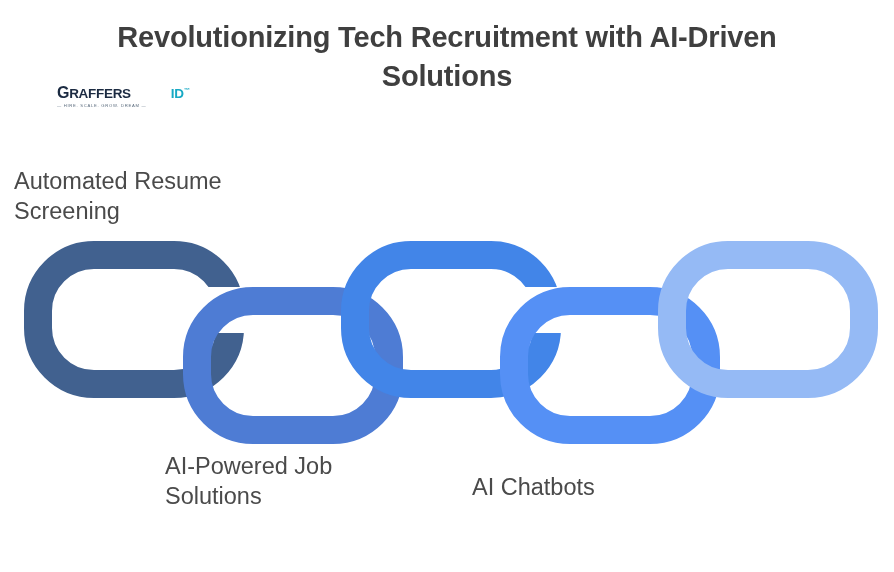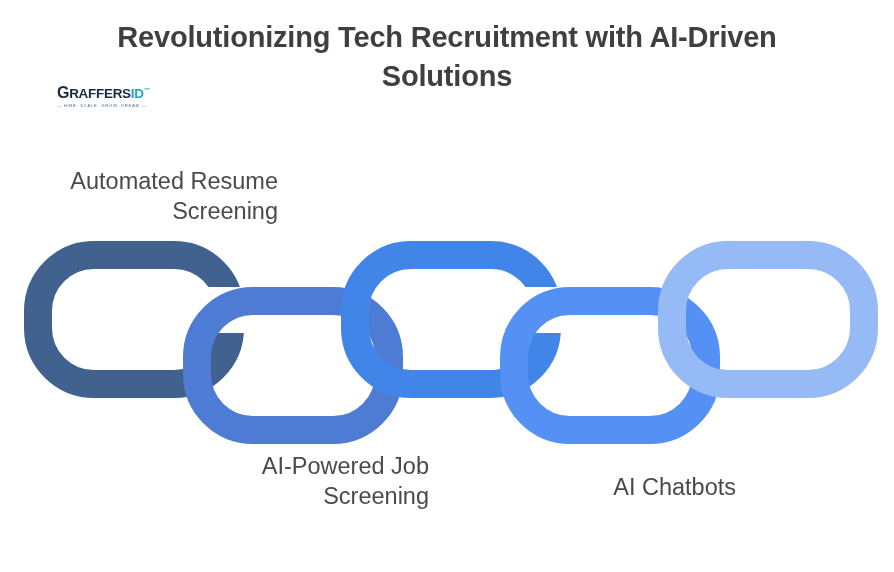--- a/index.html
+++ b/index.html
@@ -48,21 +48,21 @@
   .logo-word {
     font-size: 13.5px;
     font-weight: bold;
     letter-spacing: -0.3px;
     line-height: 15px;
     white-space: nowrap;
     color: #1b2a41;
     font-family: "Liberation Sans", sans-serif;
   }
   .logo-word .g-cap { font-size: 16px; }
-  .logo-word .id { color: #17a9c4; }
+  .logo-word .id { color: #17a9c4; padding-left: 40px; }
   .logo-word .tm {
     font-size: 6px;
     vertical-align: super;
     color: #17a9c4;
   }
   .logo-tag {
     margin-top: 2px;
     font-size: 4.2px;
     letter-spacing: 0.7px;
     color: #5a6b7d;
@@ -76,21 +76,21 @@
     left: 0;
     top: 0;
     width: 894px;
     height: 572px;
     pointer-events: none;
   }
 
   
   .label {
     position: absolute;
-    text-align: right;
+    text-align: left;
     font-size: 23.5px;
     line-height: 1.29;
     color: #4a4a4a;
     font-family: "Liberation Sans", sans-serif;
   }
   .label-1 { left: 14px;  top: 166px; width: 264px; }
   .label-2 { left: 165px; top: 451px; width: 264px; }
   .label-3 { left: 318px; top: 166px; width: 264px; }
   .label-4 { left: 472px; top: 451px; width: 264px; margin-top: 21px; }
   .label-5 { left: 618px; top: 196px; width: 268px; }
@@ -134,16 +134,16 @@
     <g>
       <rect class="lk" mask="url(#m-link1)" x="38" y="255" width="192" height="129" rx="56" ry="56" fill="none" stroke="#41618f" stroke-width="28"></rect>
       <rect class="lk" mask="url(#m-link2)" x="197" y="301" width="192" height="129" rx="56" ry="56" fill="none" stroke="#4e7cd4" stroke-width="28"></rect>
       <rect class="lk" mask="url(#m-link3)" x="355" y="255" width="192" height="129" rx="56" ry="56" fill="none" stroke="#4285e8" stroke-width="28"></rect>
       <rect class="lk" mask="url(#m-link4)" x="514" y="301" width="192" height="129" rx="56" ry="56" fill="none" stroke="#5590f5" stroke-width="28"></rect>
       <rect class="lk" mask="url(#m-link5)" x="672" y="255" width="192" height="129" rx="56" ry="56" fill="none" stroke="#95baf5" stroke-width="28"></rect>
     </g>
   </svg>
 
   <div class="label label-1">Automated Resume Screening</div>
-  <div class="label label-2">AI-Powered Job Screening</div>
+  <div class="label label-2">AI-Powered Job Solutions</div>
   <div class="label label-4">AI Chatbots</div>
 
 </div>
 
 </body></html>

